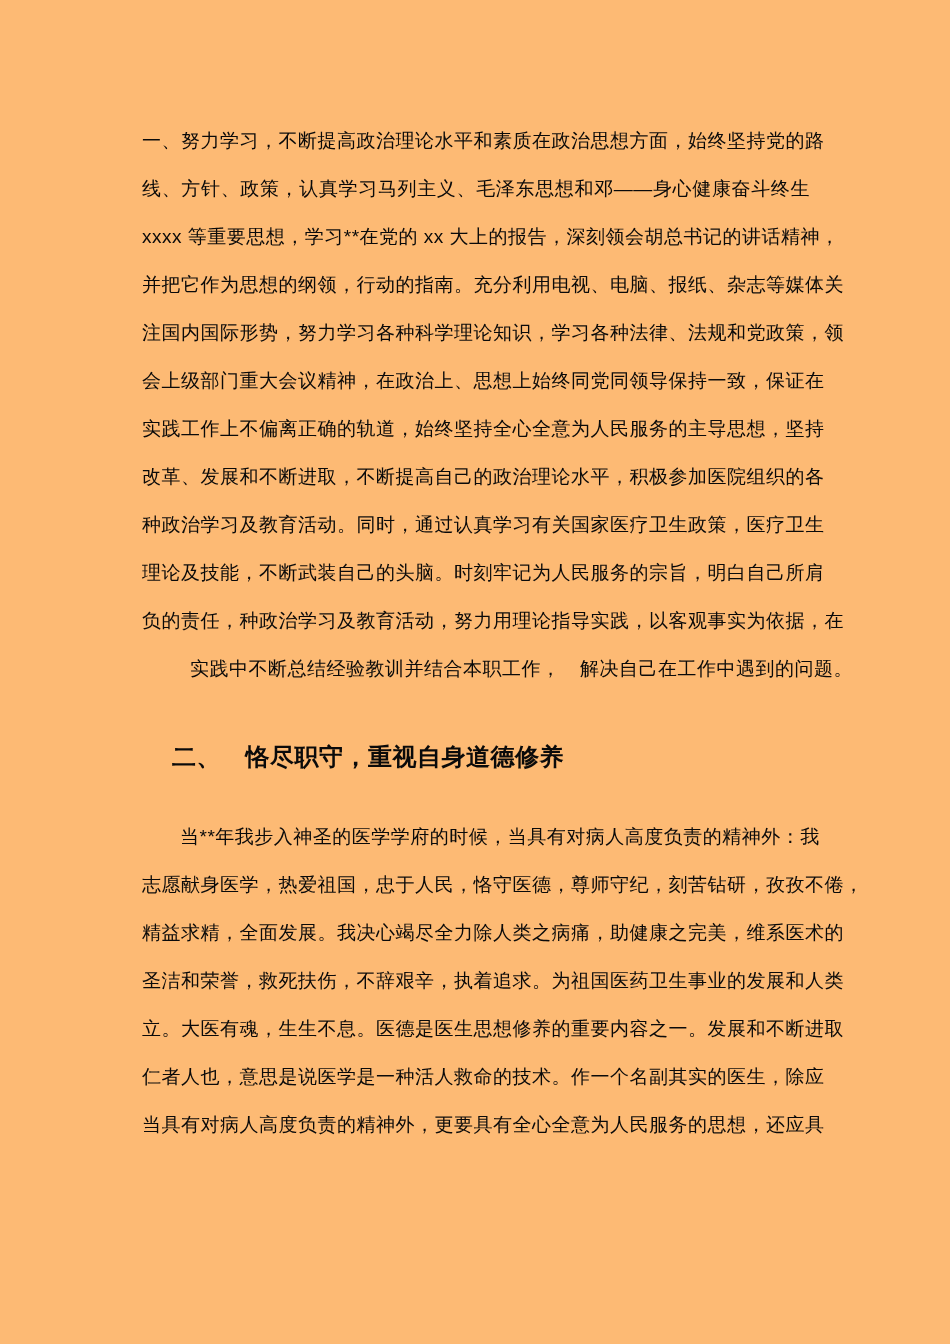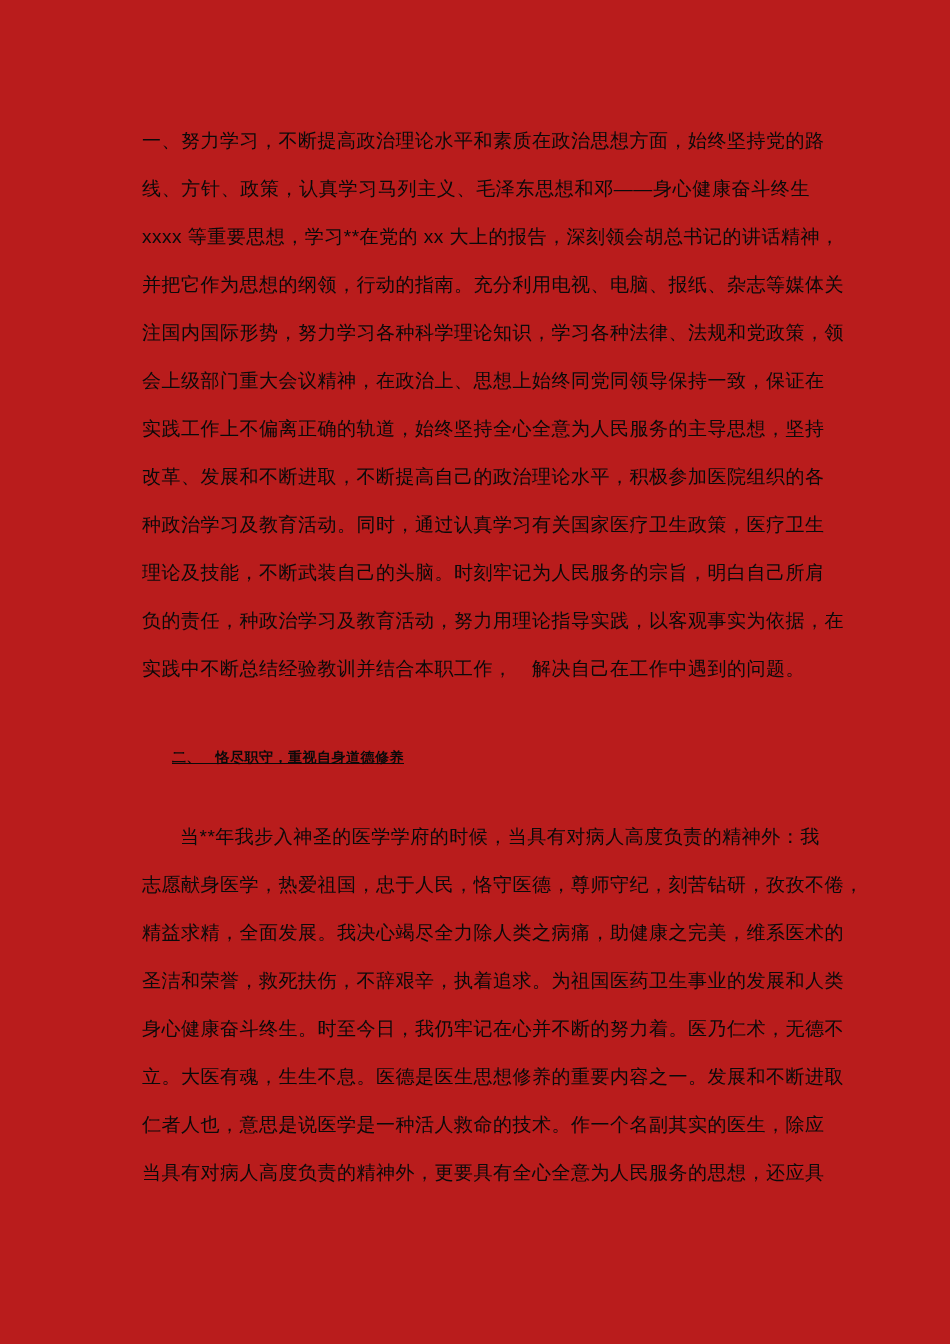--- a/index.html
+++ b/index.html
@@ -8,52 +8,52 @@
     width: 950px;
     height: 1344px;
     overflow: hidden;
     position: relative;
     color: #0a0a0a;
     font-family: "Liberation Sans", sans-serif;
   }
   .doc-page {
     width: 950px;
     height: 1344px;
-    background: #b91c1c;
+    background: #fdba74;
   }
   .doc-body {
     padding: 117px 140px 0 142px;
   }
   .para { width: 668px; }
   .line {
     font-size: 19px;
     line-height: 48px;
     white-space: nowrap;
     text-align: justify;
     text-align-last: justify;
     text-justify: inter-character;
     letter-spacing: 0.5px;
   }
   
   .para:not(.continued) .line:last-child {
     text-align-last: left;
+    margin-left: 48px;
   }
   
   .para.indented .line:first-child {
     text-indent: 38px;
   }
   .section-heading {
-    font-size: 14px;
+    font-size: 24px;
     line-height: 48px;
     font-weight: bold;
     margin: 40px 0 32px 0;
     padding-left: 30px;
     white-space: pre-wrap;
     letter-spacing: 0.5px;
-    text-decoration: underline;
   }
 </style>
 </head>
 <body style="color: rgb(10, 10, 10); background: rgb(255, 255, 255);">
 
 <div class="doc-page">
   <div class="doc-body">
 
     <div class="para">
         <div class="line">一、努力学习，不断提高政治理论水平和素质在政治思想方面，始终坚持党的路</div>
@@ -70,20 +70,19 @@
         <div class="line">实践中不断总结经验教训并结合本职工作，　解决自己在工作中遇到的问题。</div>
       </div>
 
     <div class="section-heading">二、　恪尽职守，重视自身道德修养</div>
 
     <div class="para indented continued">
         <div class="line">当**年我步入神圣的医学学府的时候，当具有对病人高度负责的精神外：我</div>
         <div class="line">志愿献身医学，热爱祖国，忠于人民，恪守医德，尊师守纪，刻苦钻研，孜孜不倦，</div>
         <div class="line">精益求精，全面发展。我决心竭尽全力除人类之病痛，助健康之完美，维系医术的</div>
         <div class="line">圣洁和荣誉，救死扶伤，不辞艰辛，执着追求。为祖国医药卫生事业的发展和人类</div>
-        <div class="line">身心健康奋斗终生。时至今日，我仍牢记在心并不断的努力着。医乃仁术，无德不</div>
         <div class="line">立。大医有魂，生生不息。医德是医生思想修养的重要内容之一。发展和不断进取</div>
         <div class="line">仁者人也，意思是说医学是一种活人救命的技术。作一个名副其实的医生，除应</div>
         <div class="line">当具有对病人高度负责的精神外，更要具有全心全意为人民服务的思想，还应具</div>
       </div>
 
   </div>
 </div>
 
 </body></html>

